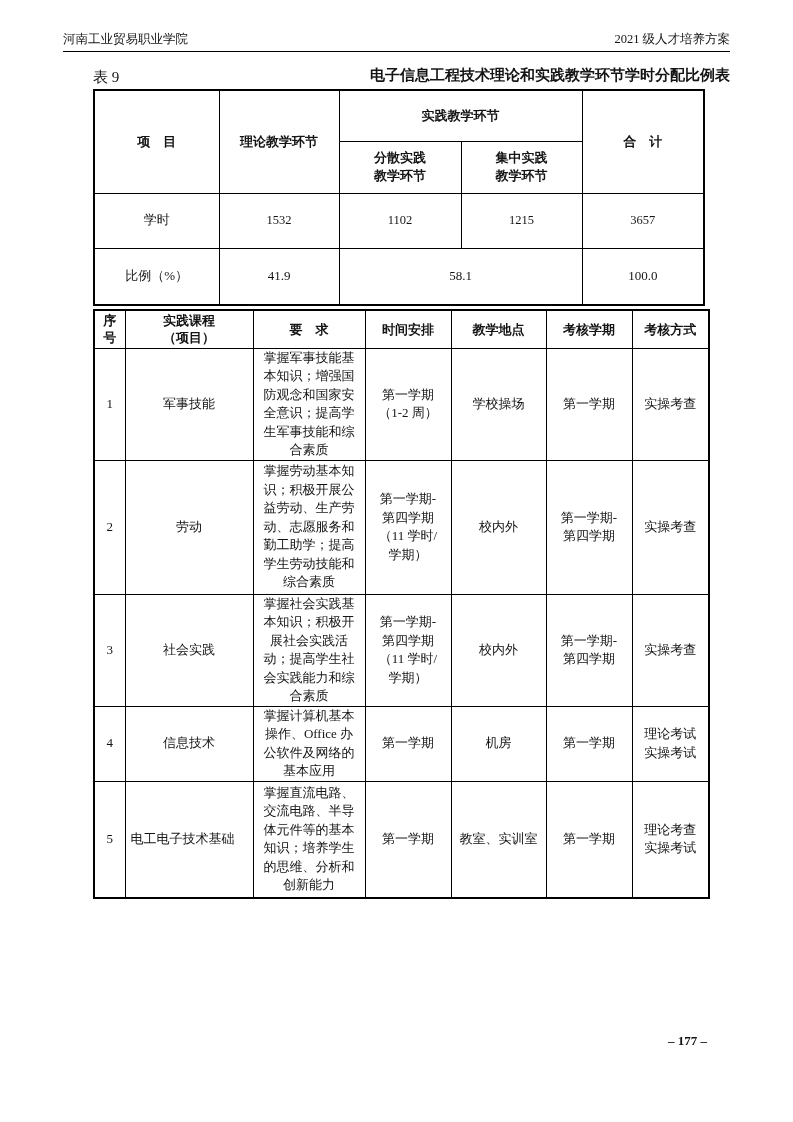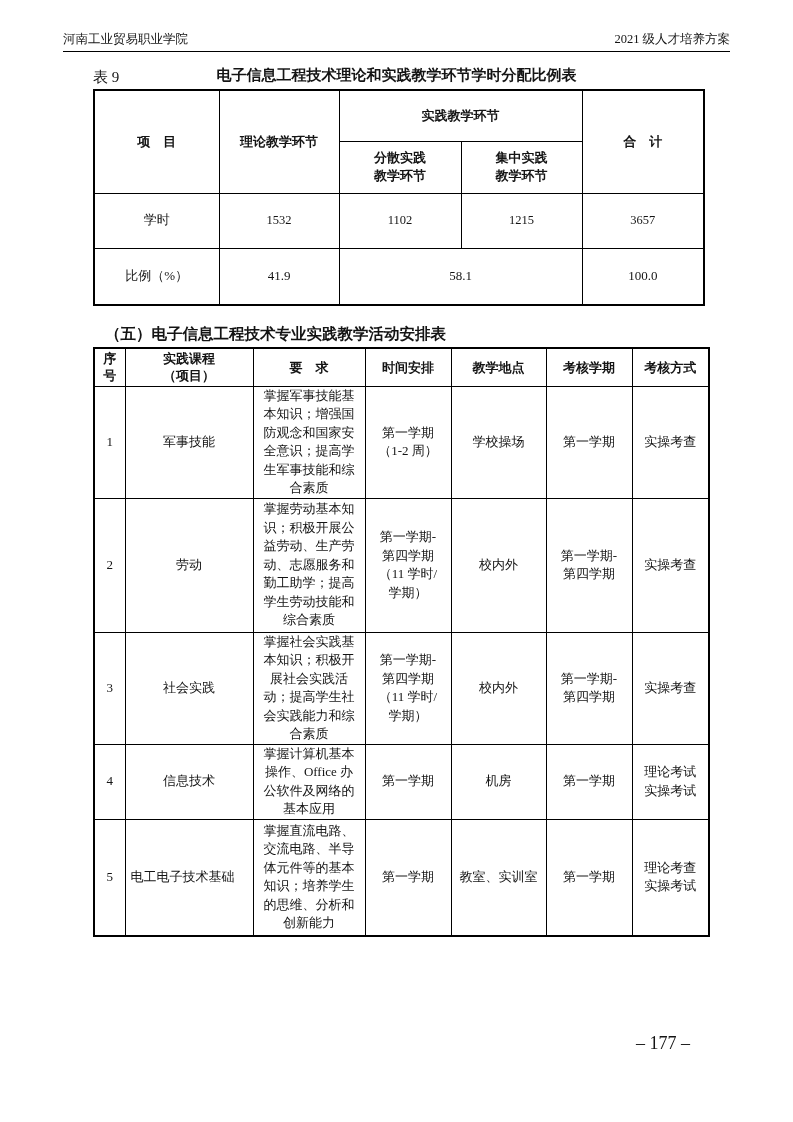--- a/index.html
+++ b/index.html
@@ -45,21 +45,21 @@
     height: 21px;
   }
   .table-label {
     position: absolute;
     left: 30px;
     top: 3px;
     font-size: 15px;
   }
   .table-caption {
     display: block;
-    text-align: center;
+    text-align: right;
     font-size: 15px;
     font-weight: bold;
     line-height: 21px;
   }
   
   table.doc-table {
     border-collapse: collapse;
     table-layout: fixed;
     margin-left: 30px;
     margin-top: 3px;
@@ -98,23 +98,24 @@
     padding: 3px 8px;
   }
   td.course { padding: 0 14px; }
   td.course.just {
     text-align: justify;
     text-justify: inter-ideograph;
   }
   
   .page-footer {
     position: absolute;
-    right: 103px;
+    right: 86px;
     top: 1033px;
-    font-size: 18px;
+    font-size: 13px;
+    font-weight: bold;
   }
 </style>
 </head>
 <body>
 
 <div class="page">
 
   <div class="running-header">
     <span>河南工业贸易职业学院</span>
     <span>2021 级人才培养方案</span>
@@ -157,21 +158,20 @@
       </tr>
       <tr class="t9-ratio">
         <td>比例（%）</td>
         <td>41.9</td>
         <td colspan="2">58.1</td>
         <td>100.0</td>
       </tr>
     </tbody>
   </table>
 
-  <h2 class="section-title" style="margin-top:18px;">（五）电子信息工程技术专业实践教学活动安排表</h2>
 
 
   <table class="doc-table t10">
     <colgroup>
       <col style="width:31px">
         <col style="width:128px">
         <col style="width:112px">
         <col style="width:86px">
         <col style="width:95px">
         <col style="width:86px">

